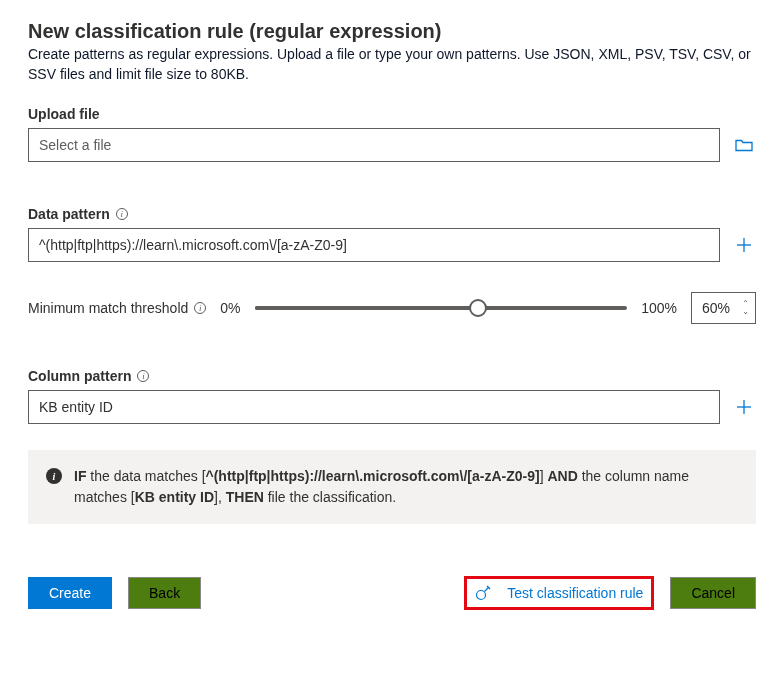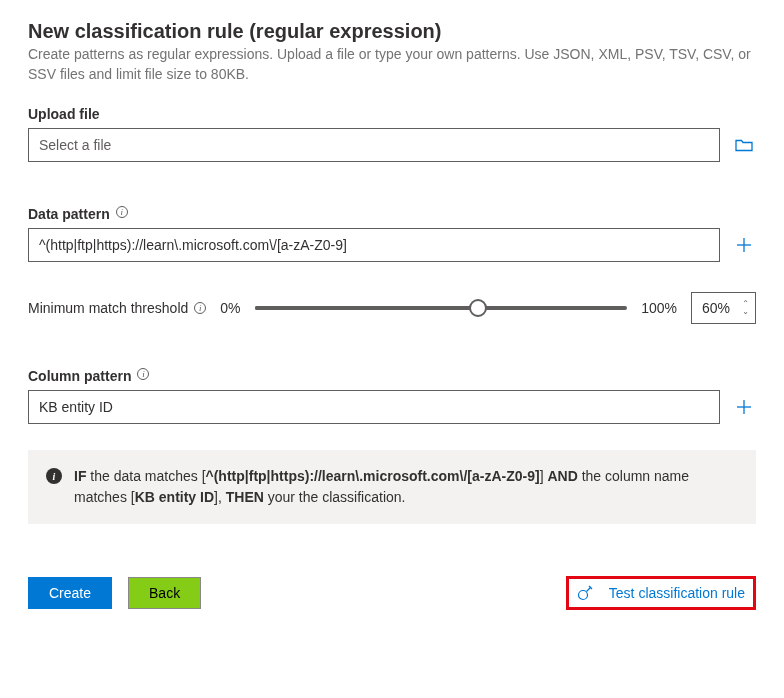--- a/index.html
+++ b/index.html
@@ -13,30 +13,30 @@
     background: #fff;
   }
   h1 {
     font-size: 20px;
     font-weight: 600;
     margin: 0 0 2px 0;
     color: #323130;
   }
   .desc {
     font-size: 14px;
-    color: #737373;
+    color: #0f172a;
     line-height: 1.4;
     margin-bottom: 22px;
   }
   .field-label {
     font-size: 14px;
     font-weight: 600;
     margin-bottom: 6px;
     display: flex;
-    align-items: flex-start;
+    align-items: center;
     gap: 6px;
   }
   .info-icon {
     display: inline-flex;
     width: 12px;
     height: 12px;
     border: 1px solid #605e5c;
     border-radius: 50%;
     align-items: center;
     justify-content: center;
@@ -166,21 +166,21 @@
     display: flex;
     align-items: center;
     margin-top: 52px;
     gap: 16px;
   }
   .btn {
     height: 32px;
     padding: 0 20px;
     font-size: 14px;
     border: 1px solid #8a8886;
-    background: #84cc16;
+    background: #4d7c0f;
     cursor: pointer;
     font-family: inherit;
     display: inline-flex;
     align-items: center;
     gap: 8px;
   }
   .btn-primary {
     background: #0078d4;
     color: #fff;
     border-color: #0078d4;
@@ -267,31 +267,32 @@
     <svg width="16" height="16" viewBox="0 0 16 16" stroke="#0078d4" stroke-width="1.3">
       <line x1="8" y1="1" x2="8" y2="15"></line>
         <line x1="1" y1="8" x2="15" y2="8"></line>
     </svg>
   </div>
 </div>
 
 <div class="rule-box">
   <div class="rule-icon">i</div>
   <div>
-    <b>IF</b><span> the data matches [</span><b>^(http|ftp|https)://learn\.microsoft.com\/[a-zA-Z0-9]</b><span>] </span><b>AND</b><span> the column name matches [</span><b>KB entity ID</b><span>], </span><b>THEN</b><span> your the classification.</span>
+    <b>IF</b><span> the data matches [</span><b>^(http|ftp|https)://learn\.microsoft.com\/[a-zA-Z0-9]</b><span>] </span><b>AND</b><span> the column name matches [</span><b>KB entity ID</b><span>], </span><b>THEN</b><span> file the classification.</span>
   </div>
 </div>
 
 <div class="footer">
   <button class="btn btn-primary">Create</button>
   <button class="btn">Back</button>
   <div class="footer-spacer"></div>
   <div class="test-wrap">
     <div class="test-btn">
       <svg width="16" height="16" viewBox="0 0 16 16" fill="none" stroke="#0078d4" stroke-width="1.2">
         <circle cx="6" cy="10" r="4.5"></circle>
         <line x1="9.5" y1="6.5" x2="14" y2="2"></line>
         <line x1="12" y1="1" x2="15" y2="4"></line>
       </svg>
       <span>Test classification rule</span>
     </div>
   </div>
+  <button class="btn">Cancel</button>
 </div>
 
 </body></html>

